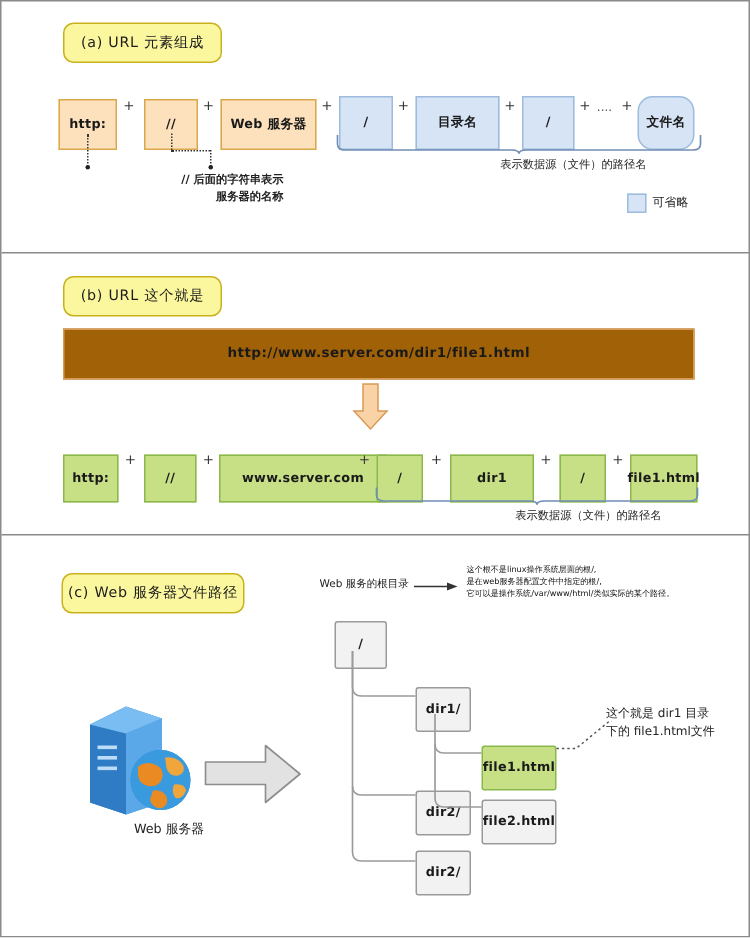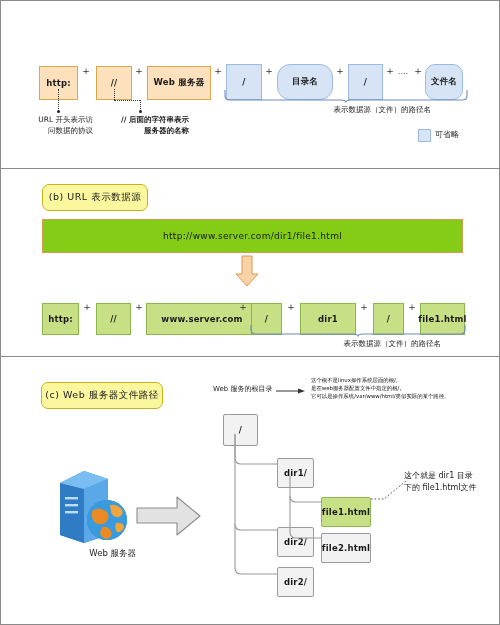--- a/index.html
+++ b/index.html
@@ -76,91 +76,90 @@
   .leaderh{position:absolute;border-top:1px dotted #333;}
   .dot{position:absolute;width:3px;height:3px;border-radius:50%;background:#222;}
   .legend-swatch{
     position:absolute;width:11px;height:11px;
     background:#d6e4f5;border:1px solid #9dbbdd;
   }
   .legend-text{position:absolute;font-size:8px;color:#222;}
 
   .urlbar{
     position:absolute;
-    background:#84cc16;
+    background:#a16207;
     border:1.3px solid #d79a54;
     display:flex;align-items:center;justify-content:center;
-    font-size:9px;font-weight:normal;color:#1a1a1a;
+    font-size:9px;font-weight:bold;color:#1a1a1a;
     letter-spacing:.3px;
     text-align:center;
   }
 
   .smalllabel{position:absolute;font-size:7px;color:#222;white-space:nowrap;}
   .tinynote{position:absolute;font-size:5.4px;line-height:1.5;color:#111;white-space:pre-line;}
 
   svg{display:block;overflow:visible;}
   .svgabs{position:absolute;}
 </style>
 </head>
 <body>
 
 <div id="page">
 
   <div class="section" style="top:0;height:168px;">
 
+    <div class="caption" style="left:41px;top:14px;width:104px;height:25px;">(a)  URL 元素组成</div>
 
     <div class="box orange" style="left:38px;top:53px;width:39px;height:34px;">http:</div>
     <div class="plus" style="left:80px;top:65px;">+</div>
 
     <div class="box orange" style="left:95px;top:53px;width:36px;height:34px;">//</div>
     <div class="plus" style="left:133px;top:65px;">+</div>
 
     <div class="box orange" style="left:146px;top:53px;width:64px;height:34px;">Web 服务器</div>
     <div class="plus" style="left:212px;top:65px;">+</div>
 
     <div class="box blue" style="left:225px;top:51px;width:36px;height:36px;">/</div>
     <div class="plus" style="left:263px;top:65px;">+</div>
 
-    <div class="box blue" style="left:276px;top:51px;width:56px;height:36px;border-radius:13px;">目录名</div>
+    <div class="box blue" style="left:276px;top:51px;width:56px;height:36px;">目录名</div>
     <div class="plus" style="left:334px;top:65px;">+</div>
 
     <div class="box blue" style="left:347px;top:51px;width:35px;height:36px;">/</div>
     <div class="plus" style="left:384px;top:65px;">+</div>
     <div class="dots" style="left:394px;top:65px;width:16px;height:10px;">....</div>
     <div class="plus" style="left:412px;top:65px;">+</div>
 
     <div class="box blue" style="left:424px;top:51px;width:38px;height:36px;border-radius:10px;">文件名</div>
 
     <div class="leader" style="left:57px;top:88px;height:22px;"></div>
     <div class="dot" style="left:56px;top:109px;"></div>
 
     <div class="leader" style="left:113px;top:88px;height:11px;"></div>
     <div class="leaderh" style="left:113px;top:99px;width:26px;"></div>
     <div class="leader" style="left:139px;top:99px;height:11px;"></div>
     <div class="dot" style="left:138px;top:109px;"></div>
 
-    <div class="note" style="left:22px;top:114px;width:70px;">URL 开头表示访
-问数据的协议</div>
     <div class="note" style="left:96px;top:114px;width:92px;font-weight:bold;">// 后面的字符串表示
 服务器的名称</div>
 
     <svg class="svgabs" style="left:222px;top:88px;" width="246" height="14" viewBox="0 0 246 14">
       <path d="M2,1 L2,7 Q2,11 7,11 L118,11 Q123,11 123,13.5 Q123,11 128,11 L239,11 Q244,11 244,7 L244,1" fill="none" stroke="#6f8db5" stroke-width="1.1"></path>
     </svg>
     <div class="note" style="left:262px;top:104px;width:168px;">表示数据源（文件）的路径名</div>
 
     <div class="legend-swatch" style="left:417px;top:128px;"></div>
     <div class="legend-text" style="left:434px;top:128px;">可省略</div>
 
     <div class="sec-divider" style="top:167px;"></div>
   </div>
 
   <div class="section" style="top:168px;height:188px;">
 
-    <div class="caption" style="left:41px;top:15px;width:104px;height:25px;">(b)  URL 表示数据源</div>
+    <div class="caption" style="left:41px;top:15px;width:104px;height:25px;">(b)  URL 这个就是</div>
 
     <div class="urlbar" style="left:41px;top:50px;width:419px;height:32px;">http://www.server.com/dir1/file1.html</div>
 
     <svg class="svgabs" style="left:233px;top:86px;" width="26" height="32" viewBox="0 0 26 32">
       <path d="M8,1 L18,1 L18,19 L24,19 L13,31 L2,19 L8,19 Z" fill="#f9d2a6" stroke="#d79a54" stroke-width="1"></path>
     </svg>
 
     <div class="box green" style="left:41px;top:122px;width:37px;height:32px;">http:</div>
     <div class="plus" style="left:81px;top:133px;">+</div>
 

